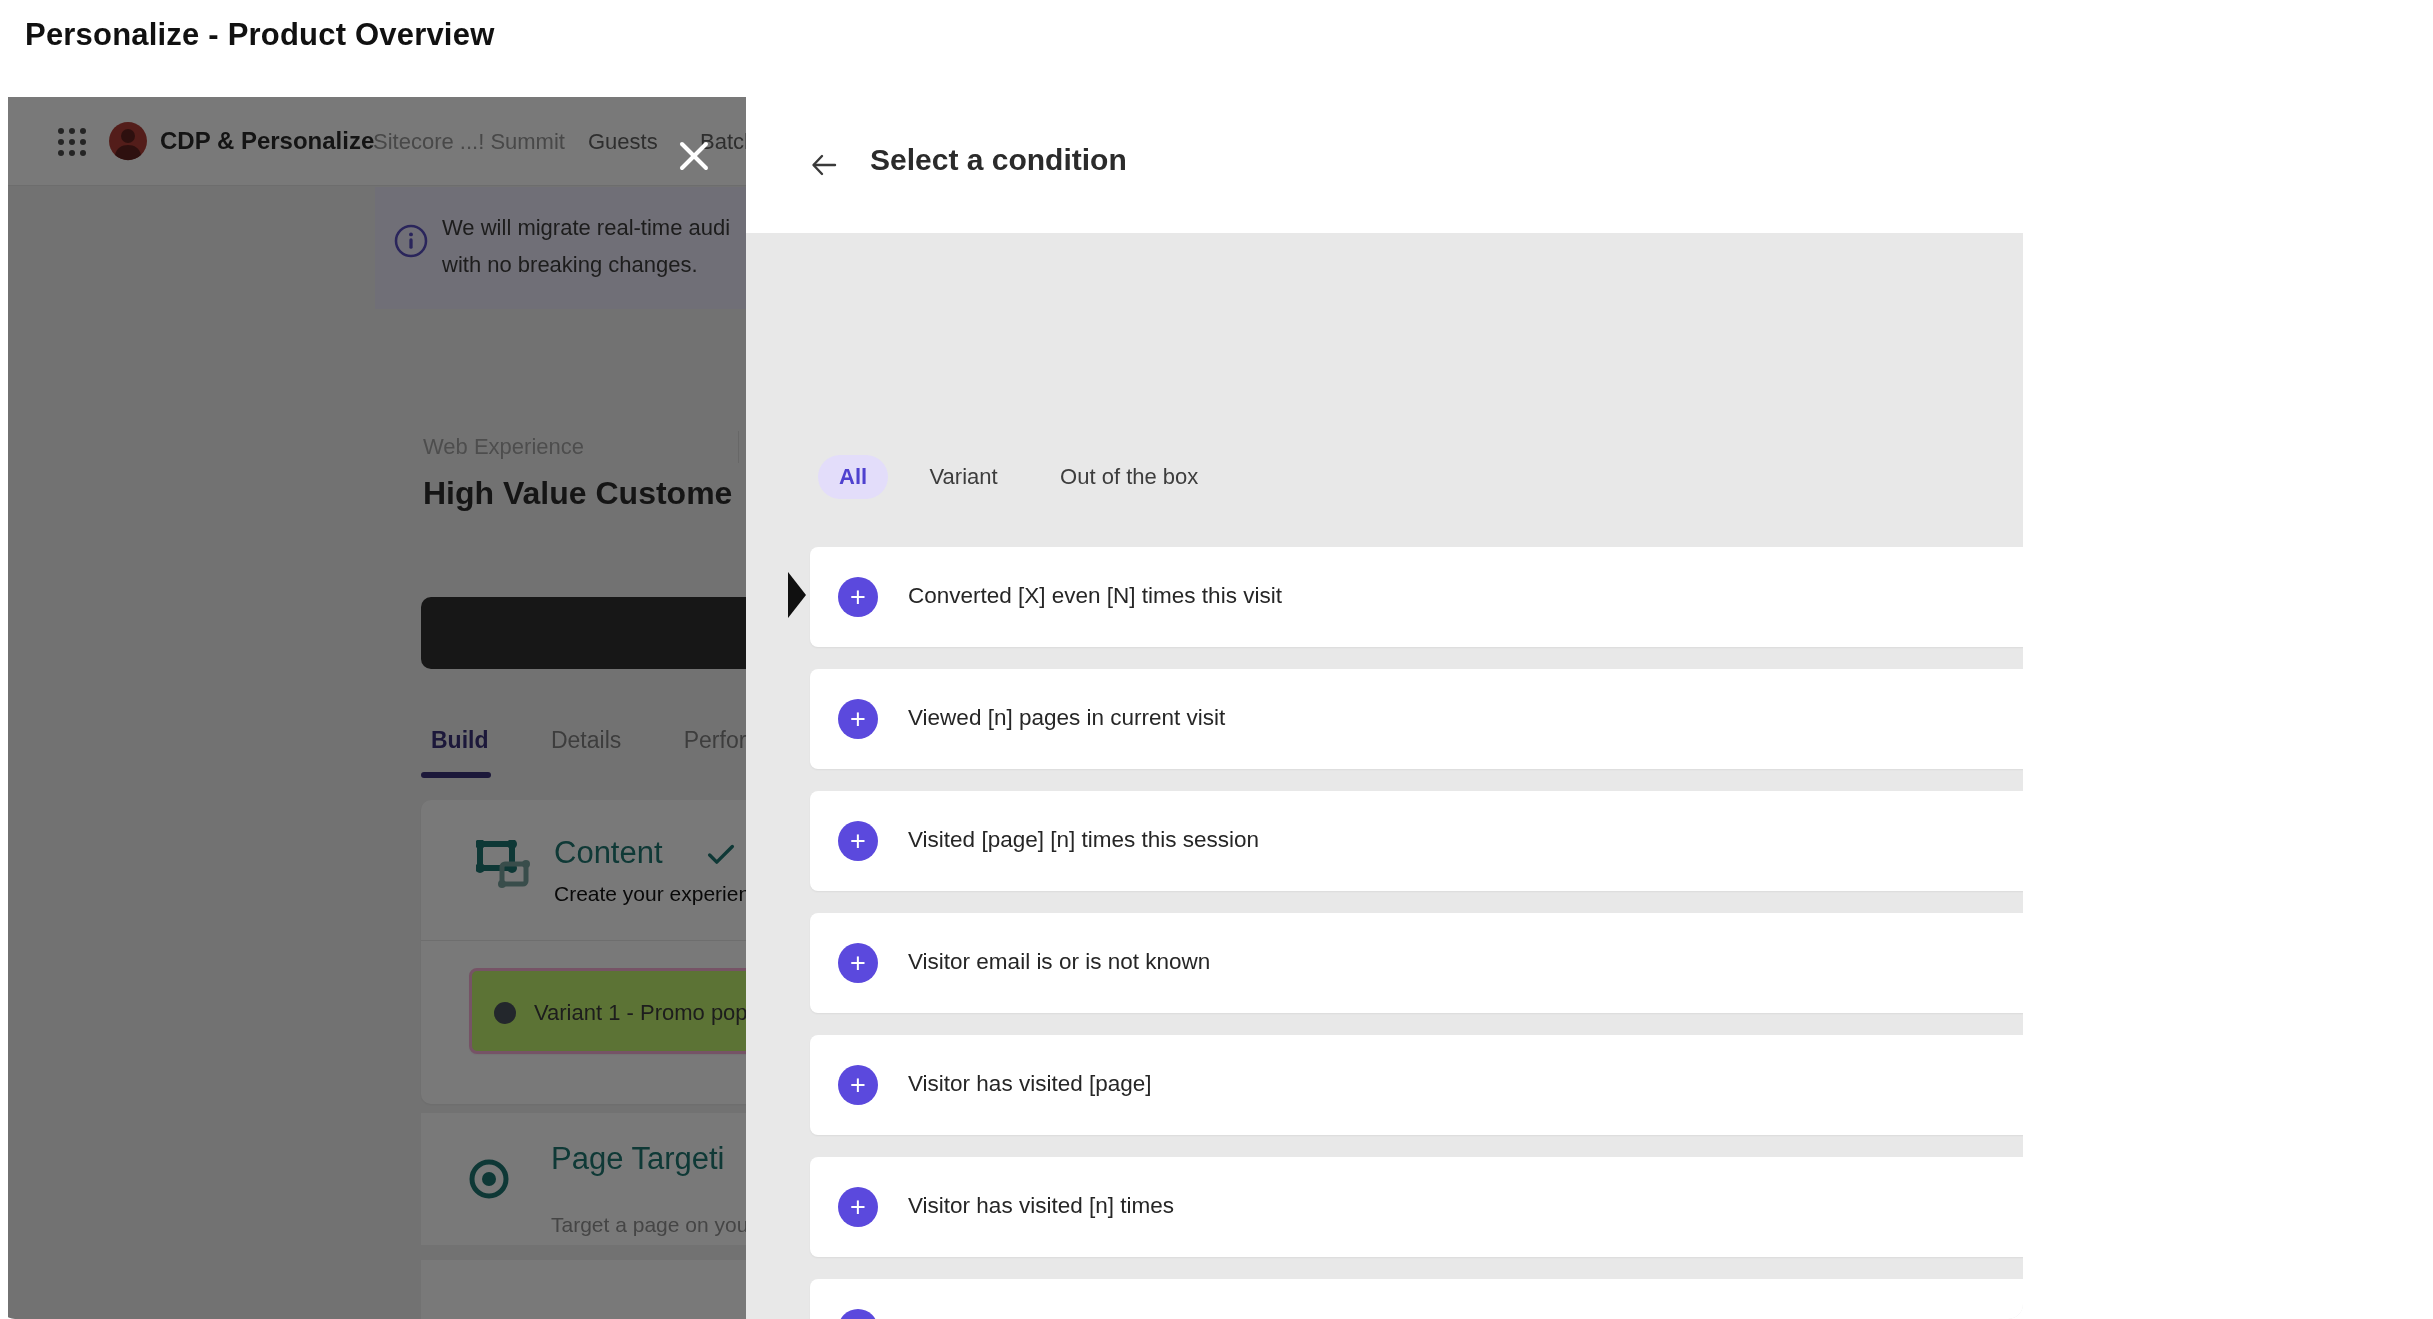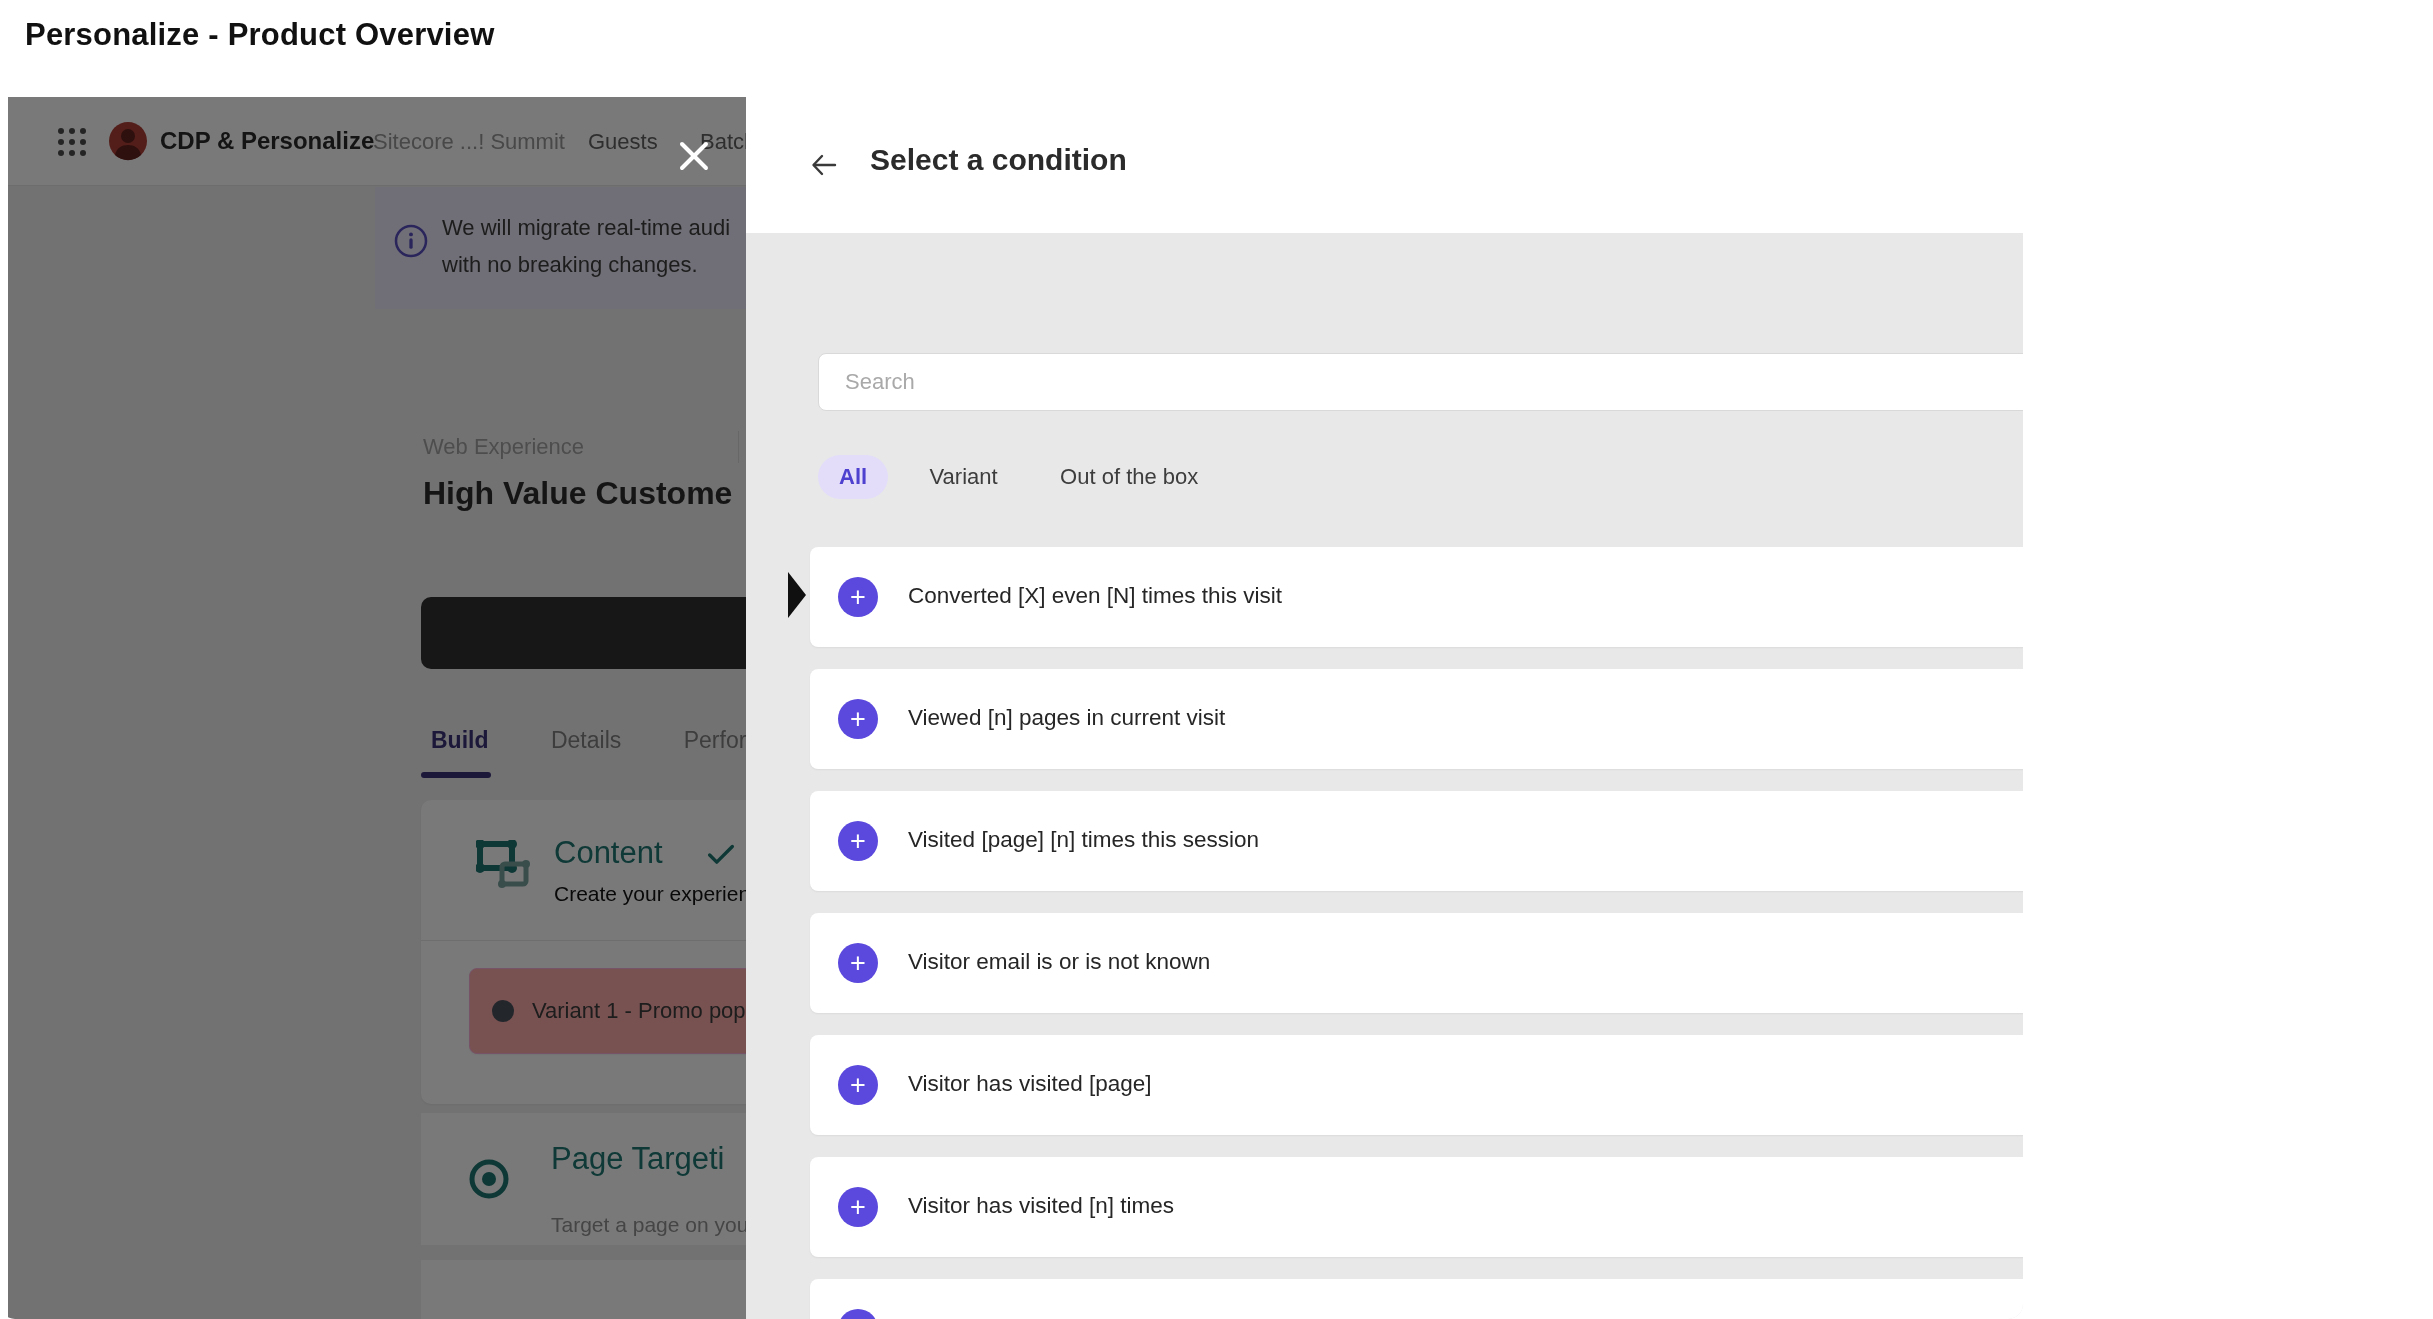--- a/index.html
+++ b/index.html
@@ -42,21 +42,21 @@
   .tab-row .t.active { color:#2c2270; font-weight:600; }
   .build-underline { position:absolute; left:46px; top:585px; width:70px; height:6px; background:#2c2270; border-radius:3px; }
 
   .cardA { position:absolute; left:46px; top:613px; width:420px; height:304px; background:#fff; border-radius:10px;
            box-shadow:0 1px 3px rgba(0,0,0,.07); }
   .content-icon { position:absolute; left:55px; top:40px; }
   .content-title { position:absolute; left:133px; top:35px; font-size:31px; color:#0e6e68; white-space:nowrap; }
   .content-check { position:absolute; left:283px; top:38px; }
   .content-sub { position:absolute; left:133px; top:82px; font-size:21px; color:#000000; white-space:nowrap; }
   .cardA .divider { position:absolute; left:0; top:140px; width:100%; height:1px; background:#e7e7e7; }
-  .variant-card { position:absolute; left:48px; top:168px; width:330px; height:86px; background:#fca5a5; border:1px solid #f9a8d4;
+  .variant-card { position:absolute; left:48px; top:168px; width:330px; height:86px; background:#bef264; border:3px solid #f9a8d4;
                   border-radius:8px; box-shadow:0 1px 2px rgba(0,0,0,.06); }
   .variant-dot { position:absolute; left:22px; top:31px; width:22px; height:22px; border-radius:50%; background:#3c4450; }
   .variant-label { position:absolute; left:62px; top:29px; font-size:22px; color:#2e2e2e; white-space:nowrap; }
 
   .cardB { position:absolute; left:46px; top:926px; width:420px; height:132px; background:#fff; }
   .radio-icon { position:absolute; left:46px; top:44px; }
   .pt-title { position:absolute; left:130px; top:28px; font-size:31px; color:#0e6e68; white-space:nowrap; }
   .pt-sub { position:absolute; left:130px; top:76px; font-size:21px; color:#8a8a8a; white-space:nowrap;margin-top:24px; }
 
   .cardC { position:absolute; left:46px; top:1073px; width:420px; height:130px; background:#fff; }
@@ -226,30 +226,20 @@
     <div class="m-header">
       <svg class="back-btn" viewBox="0 0 36 36">
         <line x1="8" y1="18" x2="29" y2="18" stroke="#3a3a3a" stroke-width="2.4" stroke-linecap="round"></line>
         <polyline points="16 9 7.5 18 16 27" fill="none" stroke="#3a3a3a" stroke-width="2.4" stroke-linecap="round" stroke-linejoin="round"></polyline>
       </svg>
       <div class="m-title">Select a condition</div>
     </div>
 
     <div class="m-body">
 
-      <div class="search-row">
-        <input class="search-input" type="text" placeholder="Search" style="">
-        <div class="tags-pill">
-          <span class="lbl">Tags:</span>
-          <span class="val">All</span>
-          <svg width="20" height="20" viewBox="0 0 24 24">
-            <polyline points="6 9 12 15 18 9" fill="none" stroke="#3e3e44" stroke-width="2.2" stroke-linecap="round" stroke-linejoin="round"></polyline>
-          </svg>
-        </div>
-      </div>
 
       <div class="ftabs">
         <span class="ftab active">All</span>
         <span class="ftab">Variant</span>
         <span class="ftab">Out of the box</span>
       </div>
 
       <div class="cond-list">
         <div class="cond-card">
           <span class="cond-plus">+</span>

